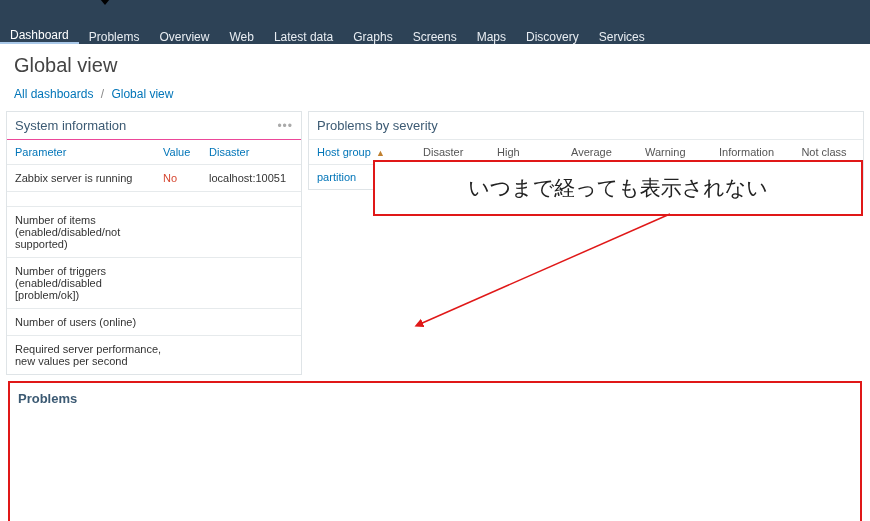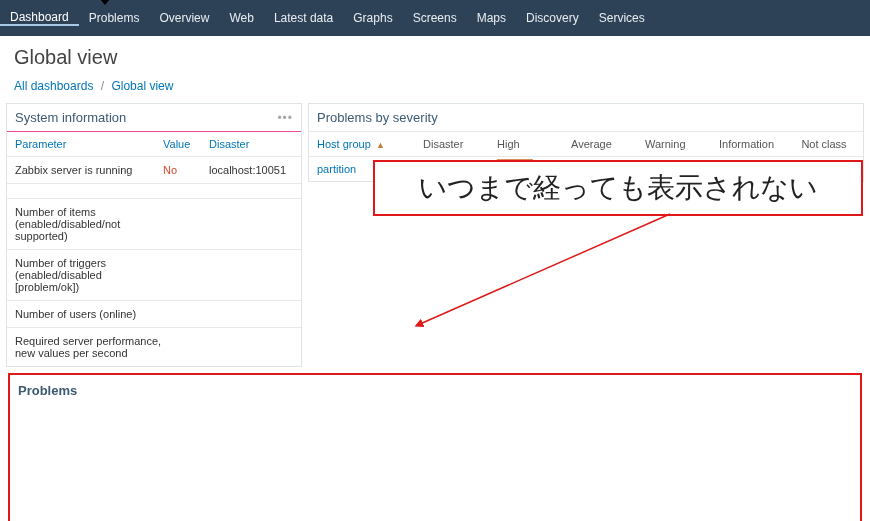--- a/index.html
+++ b/index.html
@@ -1,16 +1,16 @@
 <!DOCTYPE html>
 <html><head>
 <meta charset="utf-8">
 <style>
   html,body{margin:0;padding:0;font-family:Arial,Helvetica,sans-serif;font-size:12px;color:#1f2c33;background:#fff;width:870px}
-  .nav{background:#2d4256;height:36px;display:flex;align-items:center;padding:0;position:relative}
+  .nav{background:#2d4256;height:44px;display:flex;align-items:flex-end;padding:0;position:relative}
   .nav-item{color:#e8edf2;padding:0 10px;display:flex;align-items:center;font-size:12px;cursor:pointer;position:relative}
   .nav-item.active{border-bottom:2px solid #a9c8e8;color:#fff}
   .nav-caret{position:absolute;top:-1px;left:100px;width:0;height:0;border-left:5px solid transparent;border-right:5px solid transparent;border-top:6px solid #000}
   .pg-title{font-size:20px;color:#444;padding:10px 14px 6px 14px;font-weight:400}
   .crumbs{padding:4px 14px 10px 14px;font-size:12px}
   .crumbs a{color:#0275b8;text-decoration:none}
   .crumbs .sep{color:#888;margin:0 4px}
   .row{display:flex;align-items:flex-start;padding:0 6px;gap:6px}
   .widget{border:1px solid #dfe4e7;background:#fff;margin-bottom:6px}
   .widget-hd{display:flex;align-items:center;justify-content:space-between;padding:6px 8px;color:#3c5a73;font-weight:normal;font-size:13px;background:#fff}
@@ -25,21 +25,21 @@
   .sev{flex:1}
   .sev-head{display:flex;font-size:11px;color:#555;border-top:1px solid #e6eaec;padding:6px 8px}
   .sev-head .hg{color:#0275b8;width:106px}
   .sev-head .hg .tri{color:#c08030;font-size:9px;margin-left:2px}
   .sev-col{width:74px}
   .sev-col.last{width:62px;text-align:center}
   .sev-row{display:flex;padding:0 8px;font-size:11px;align-items:center;height:24px;border-top:1px solid #e6eaec}
   .sev-row .hg a{color:#0275b8;text-decoration:none}
   .sev-cell{width:74px}
   .sev-cell.high{background:#dd8f5e;color:#6a2a00;text-align:center;padding:4px 0;width:36px;margin-left:0;text-decoration:underline}
-  .anno-box{position:absolute;border:2px solid #e01818;background:#fff;display:flex;align-items:center;justify-content:center;font-size:28px;font-family:Liberation Sans, sans-serif;color:#222}
+  .anno-box{position:absolute;border:2px solid #e01818;background:#fff;display:flex;align-items:center;justify-content:center;font-size:21px;font-family:Liberation Sans, sans-serif;color:#222}
   .problems{margin:0 8px;border:2px solid #e01818}
   .problems-hd{padding:8px 8px;color:#3c5a73;font-weight:bold;font-size:13px}
   .problems-body{height:198px}
   svg.arrow{position:absolute;pointer-events:none}
 </style>
 </head>
 <body>
 
 <div class="nav">
   <div class="nav-caret"></div>

